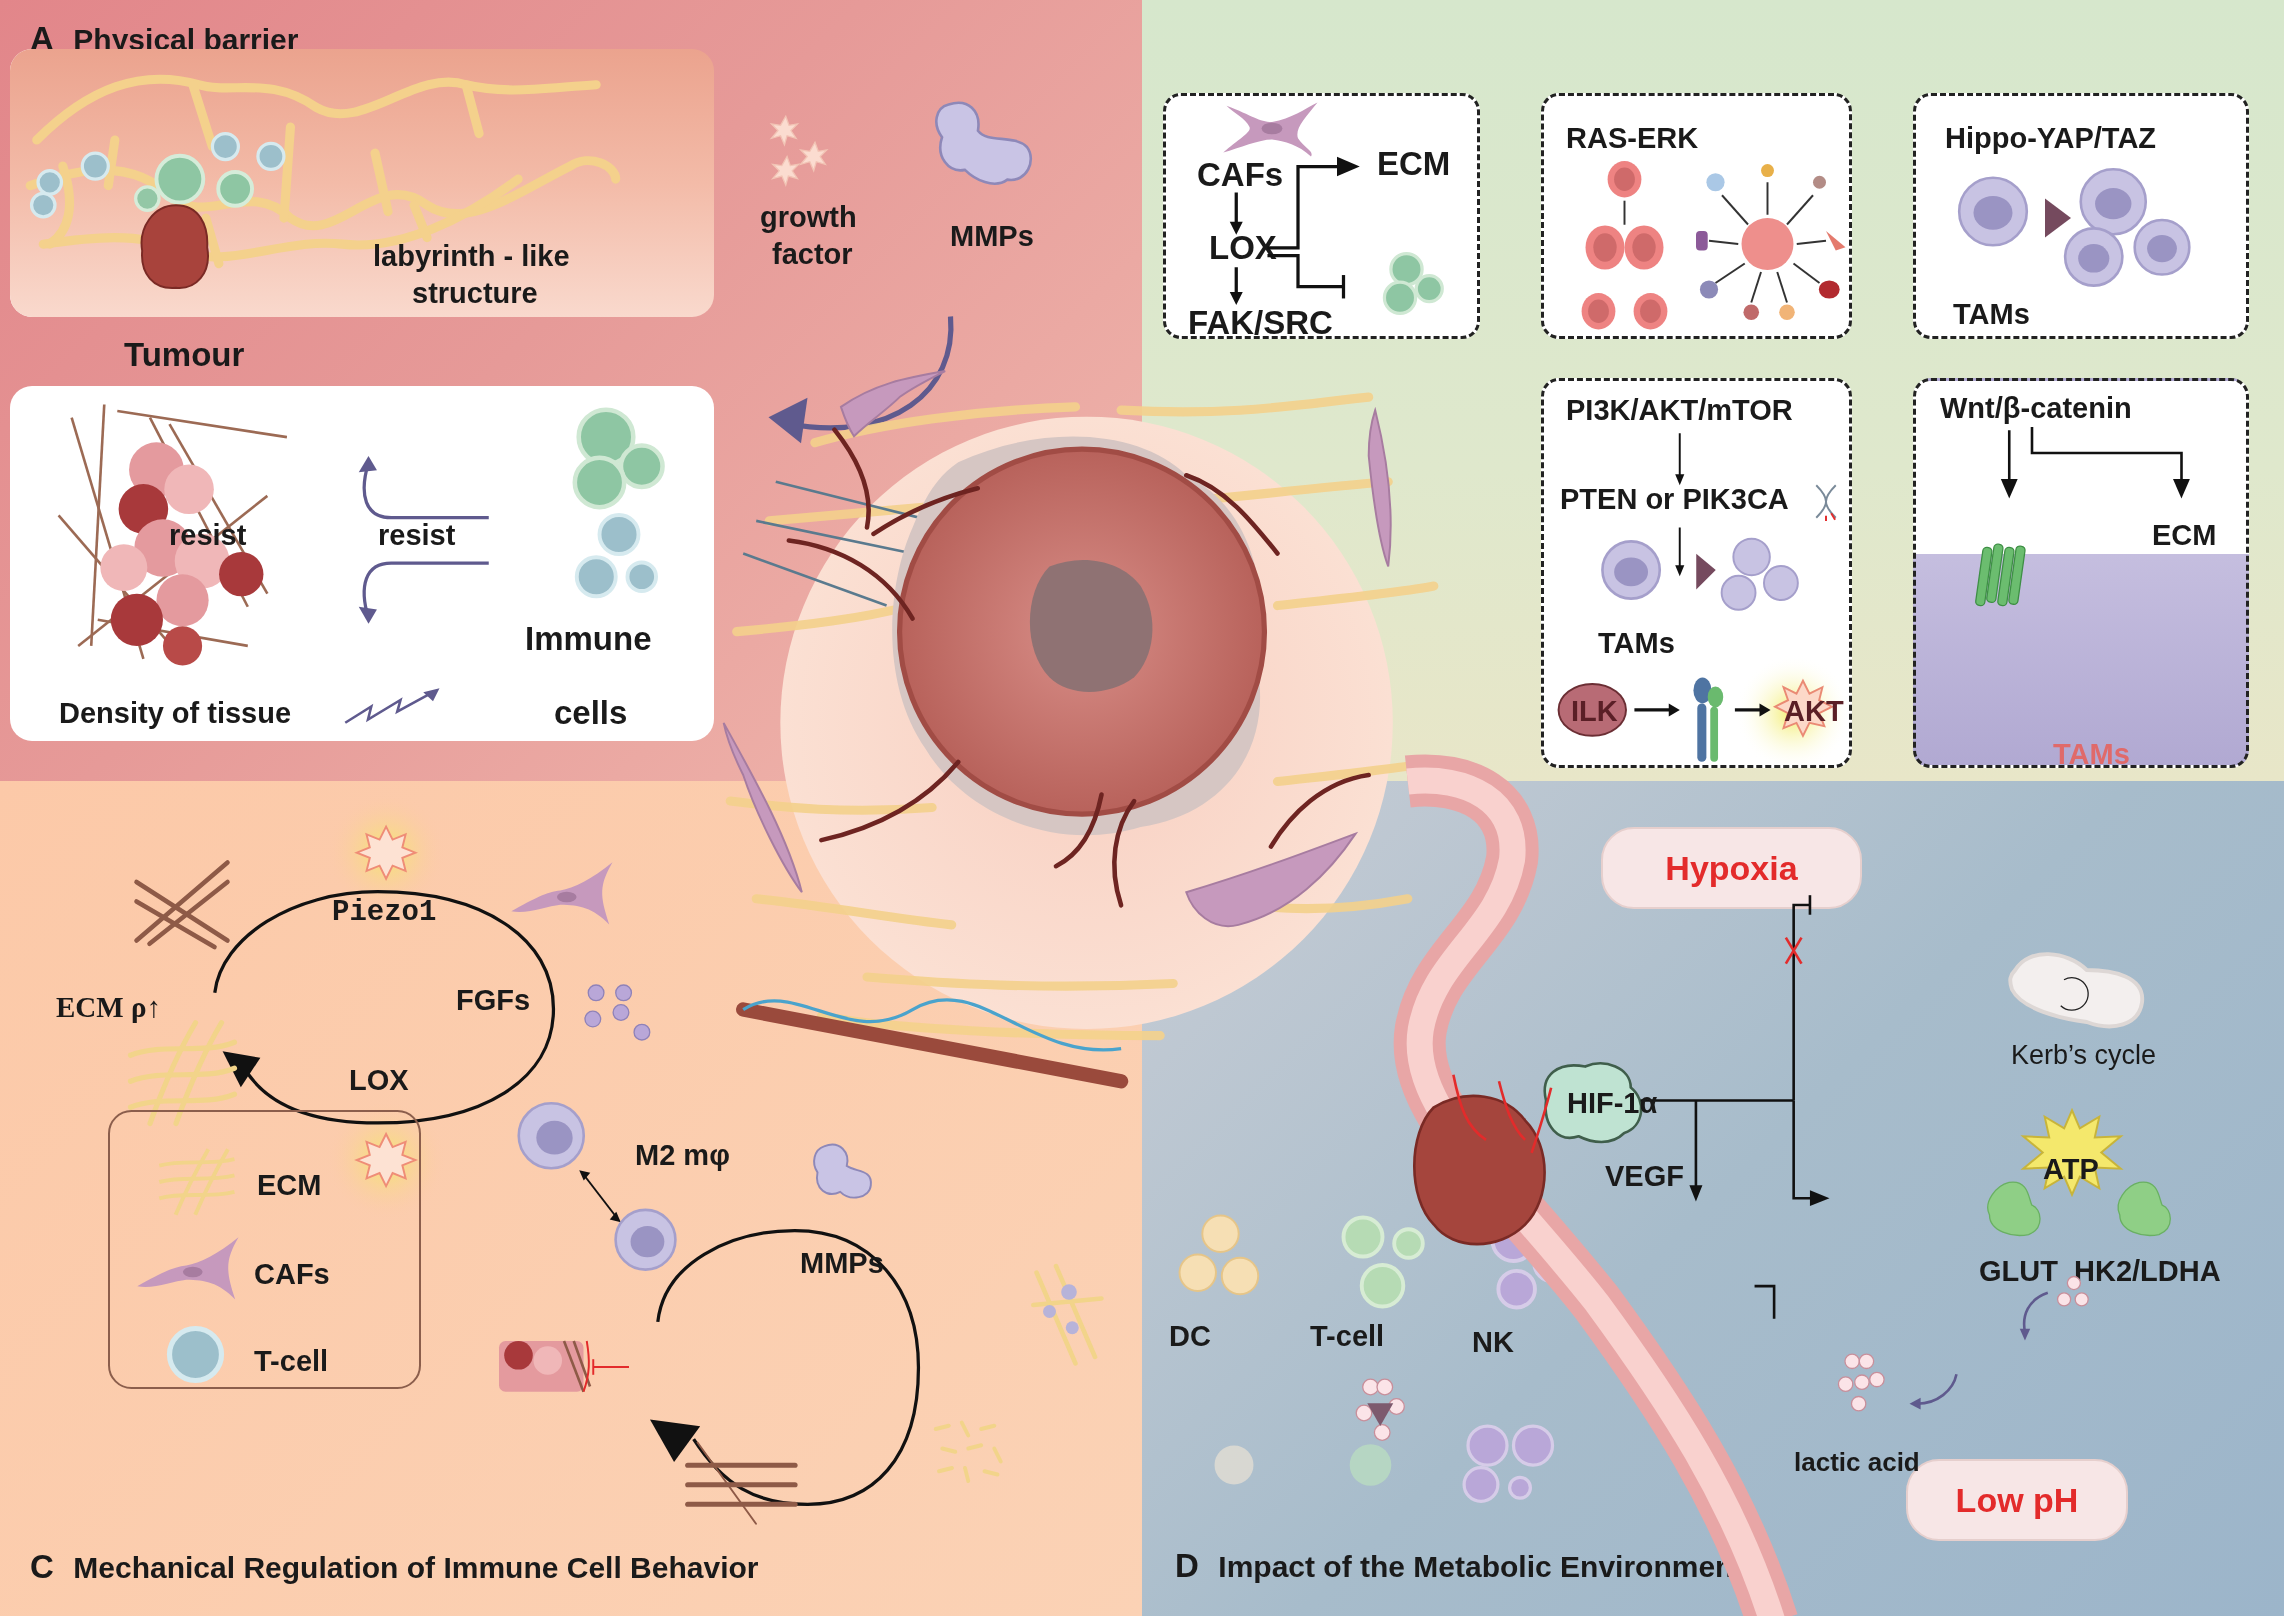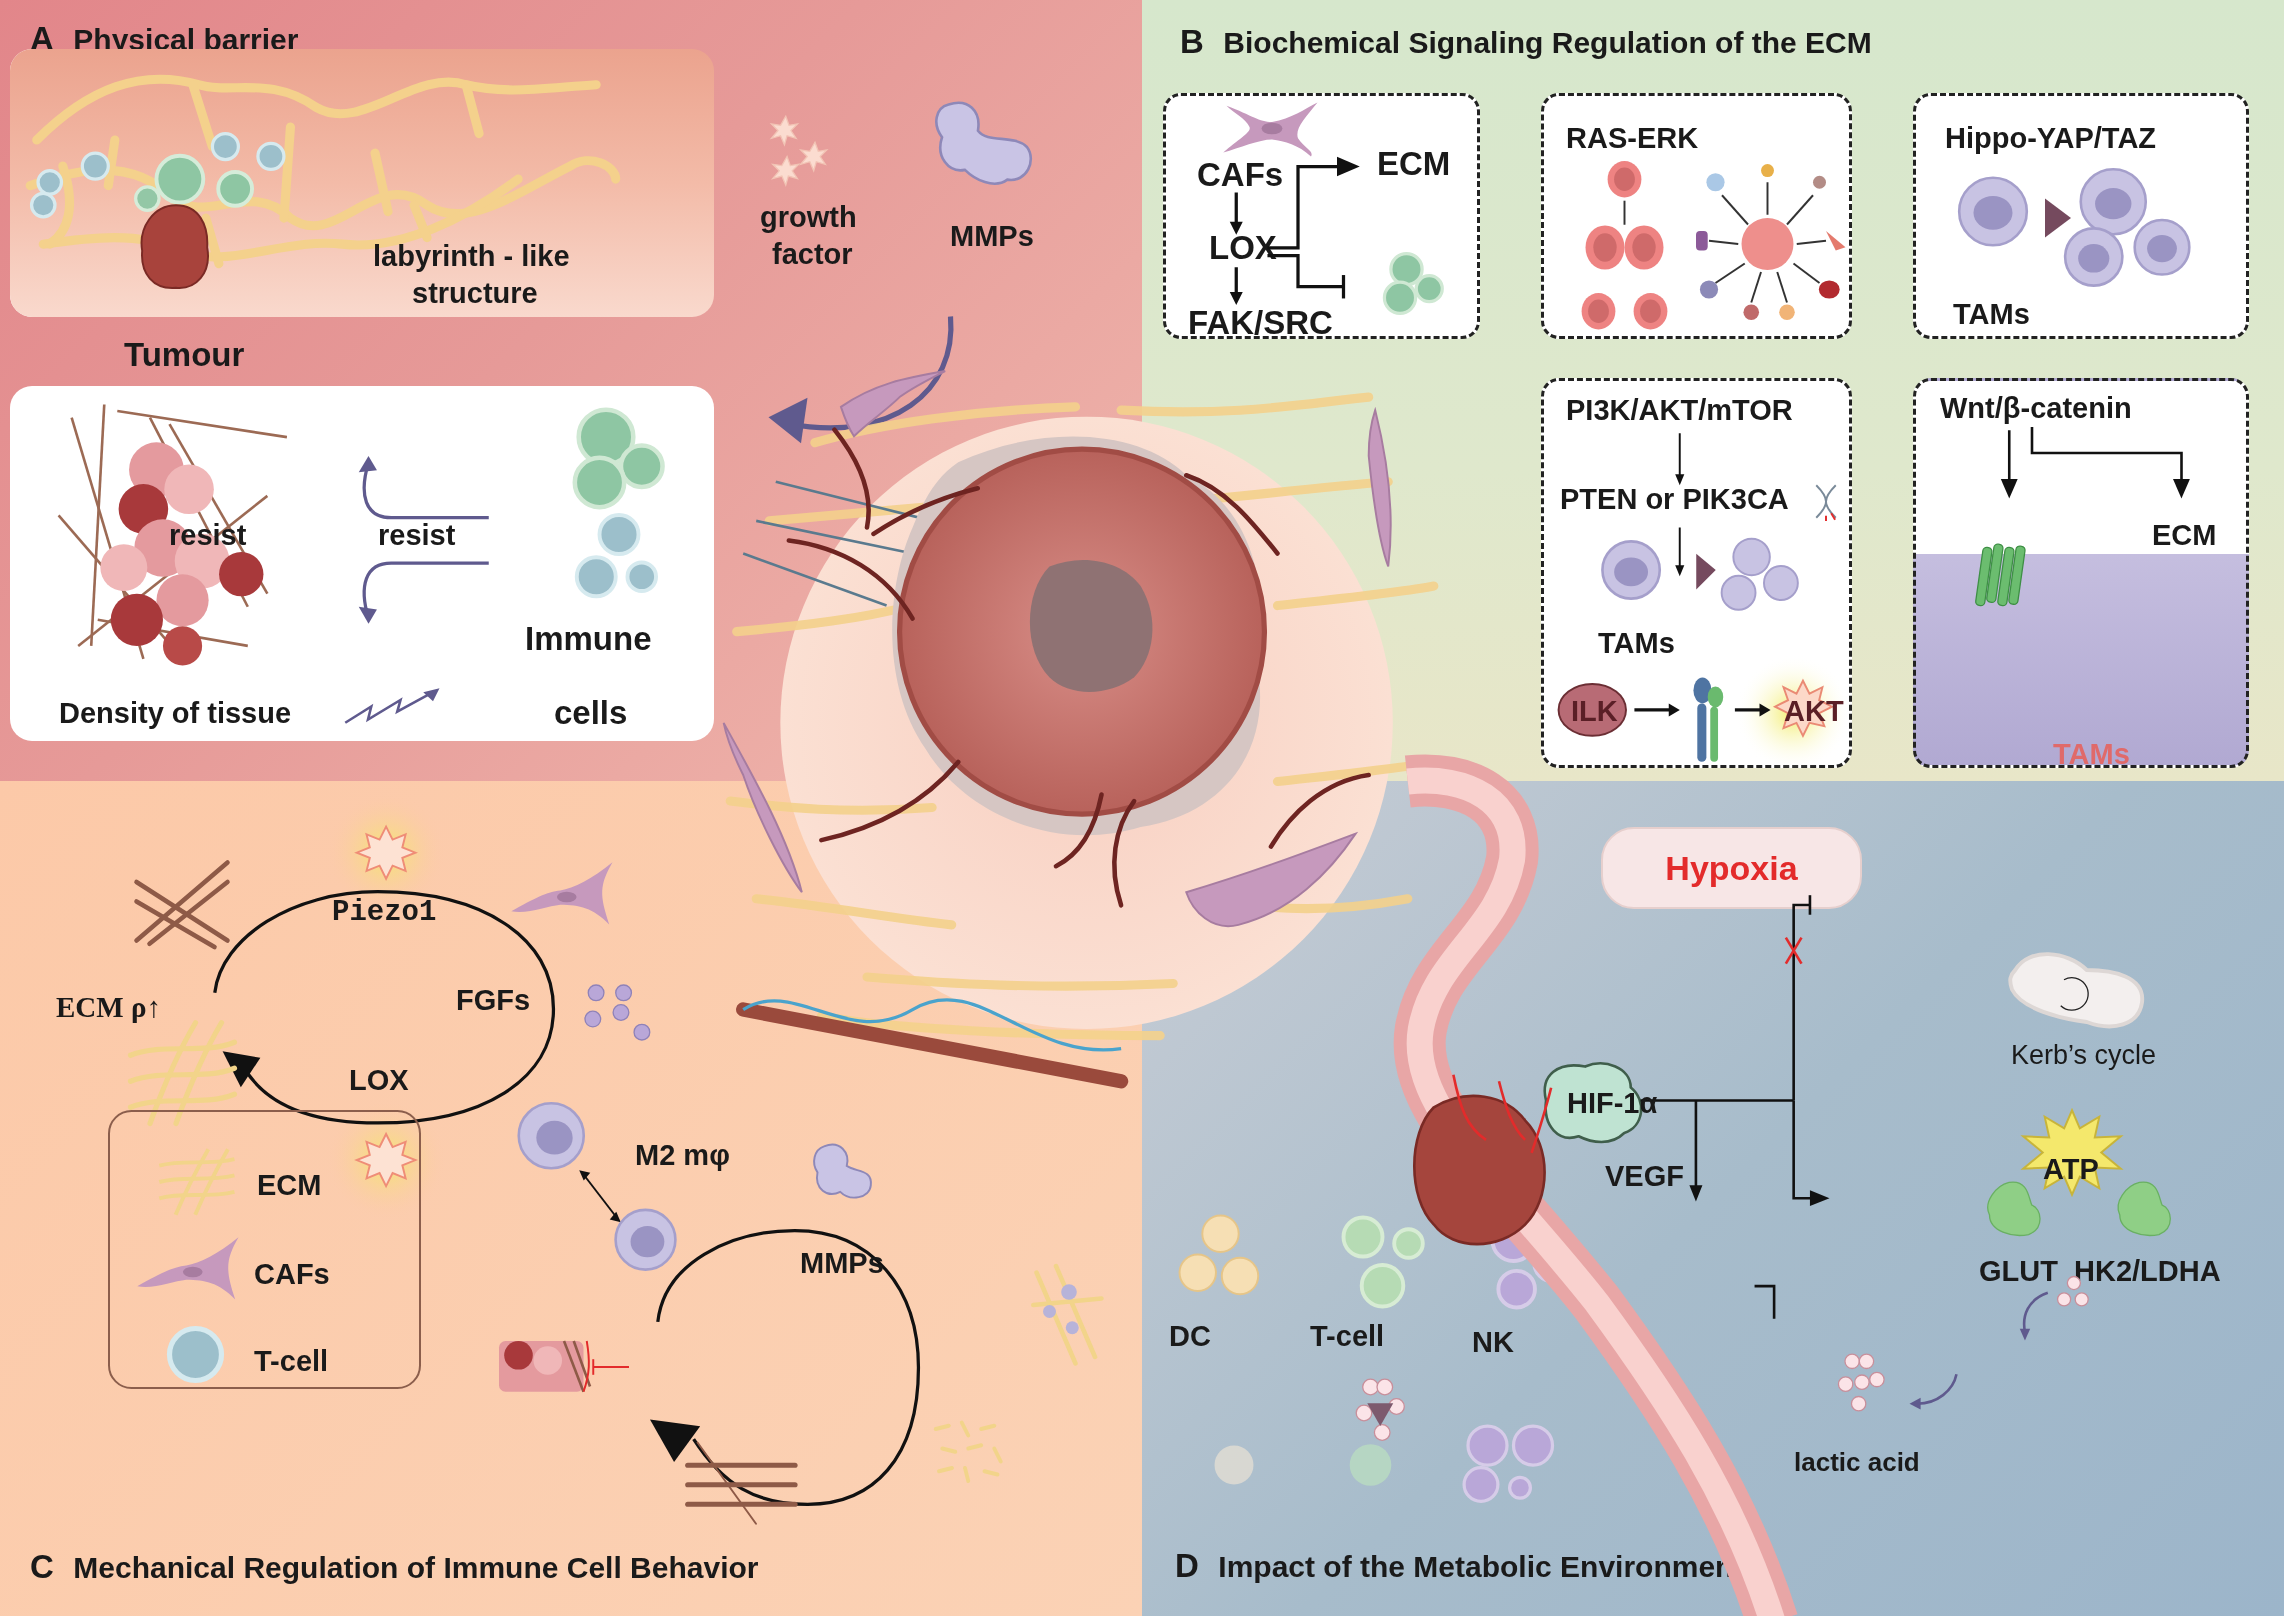--- a/index.html
+++ b/index.html
@@ -125,23 +125,20 @@
   <div class="t lbl" style="left:525px;top:622px;">Immune</div>
   <div class="t lbl" style="left:554px;top:668px;margin-top:28px;">cells</div>
   <div class="t lbl-sm" style="left:59px;top:699px;">Density of tissue</div>
   <svg style="left:342px;top:687px;" width="104" height="39" viewBox="0 0 160 60">
     <polyline points="5,55 45,30 40,50 90,20 85,38 140,8" fill="none" stroke="#5f5a8e" stroke-width="4"></polyline>
     <polygon points="150,2 125,8 140,22" fill="#5f5a8e"></polygon>
   </svg>
 </div>
 
 <div class="quad" id="qB">
-  <div class="t panel-title" style="left:38px;top:25px;">
-    <span class="l">B</span><span>Biochemical Signaling Regulation of the ECM</span>
-  </div>
 
   <div class="dash" style="left:21px;top:93px;width:317px;height:246px;"></div>
   <svg style="left:78px;top:99px;" width="104" height="59" viewBox="0 0 160 90">
     <path d="M10 10 C50 25 60 35 80 35 C110 30 130 15 150 5 C130 30 115 45 120 60 C130 75 145 80 140 88 C120 70 100 65 80 62 C60 62 30 75 5 82 C30 60 50 50 45 42 C40 30 20 20 10 10Z" fill="#c699bd"></path>
     <ellipse cx="80" cy="45" rx="16" ry="9" fill="#a77ca0"></ellipse>
   </svg>
   <div class="t lbl" style="left:55px;top:158px;">CAFs</div>
   <div class="t lbl" style="left:67px;top:231px;">LOX</div>
   <div class="t lbl" style="left:46px;top:306px;">FAK/SRC</div>
   <div class="t lbl" style="left:235px;top:147px;">ECM</div>
@@ -421,20 +418,23 @@
   <div class="t lbl-sm" style="left:254px;top:566px;">T-cell</div>
 
   <div class="t panel-title" style="left:30px;top:769px;">
     <span class="l">C</span><span>Mechanical Regulation of Immune Cell Behavior</span>
   </div>
 </div>
 
 <div class="quad" id="qD">
   <div class="pill" style="left:459px;top:46px;width:257px;height:78px;">
       <span>Hypoxia</span>
+    </div>
+  <div class="pill" style="left:764px;top:678px;width:218px;height:78px;">
+      <span>Low pH</span>
     </div>
 
   <svg style="left:391px;top:137px;" width="391" height="404" viewBox="0 0 600 620">
     <path d="M20 280 C10 240 40 220 80 228 C110 215 150 230 150 260 C175 280 170 320 140 330 C120 350 90 345 70 335 C40 345 15 320 20 280Z" fill="#bfe3d2" stroke="#3f5e4b" stroke-width="4"></path>
     <g stroke="#111" stroke-width="4" fill="none">
       <line x1="165" y1="280" x2="400" y2="280"></line>
       <line x1="250" y1="280" x2="250" y2="415"></line>
       <polyline points="400,280 400,-20 425,-20"></polyline>
       <line x1="425" y1="-35" x2="425" y2="-5"></line>
       <polyline points="400,280 400,430 430,430"></polyline>

